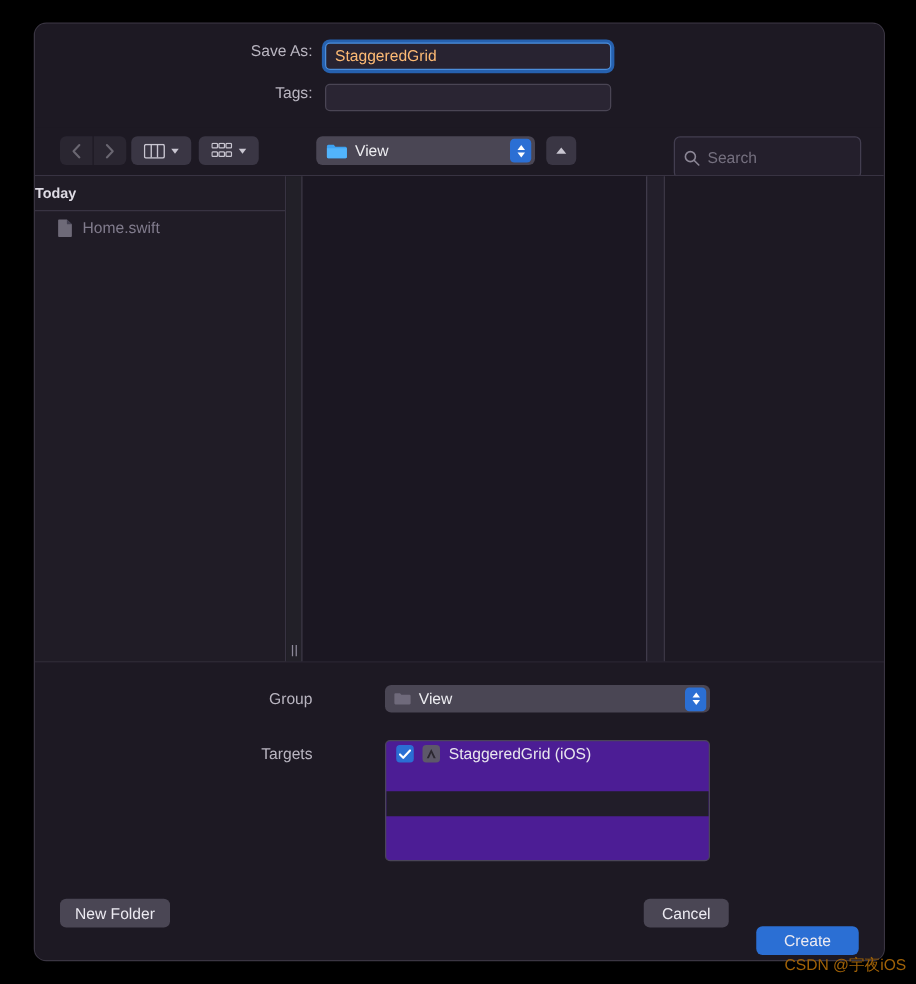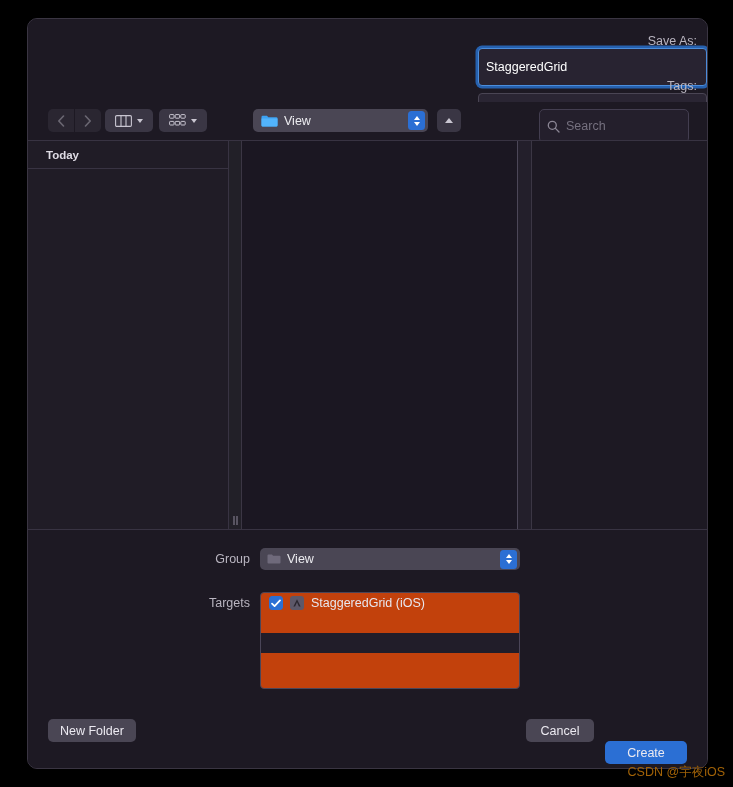--- a/index.html
+++ b/index.html
@@ -33,43 +33,42 @@
 
   
   .form-area {
     position: relative;
     height: 83px;
     background: #1d1923;
   }
   .form-row {
     position: absolute;
     display: flex;
-    align-items: flex-end;
-    flex-direction: column;
+    align-items: flex-start;
   }
   .form-row.saveas { left: 0; top: 15px; width: 100%; }
-  .form-row.tags   { left: 0; top: 48px; width: 100%; margin-top: 12px; }
+  .form-row.tags   { left: 0; top: 48px; width: 100%; }
   .form-label {
     width: 232px;
     text-align: right;
     padding-right: 10px;
     font-size: 12.5px;
     color: #b9b5c0;
   }
   .text-field {
     width: 229px;
-    height: 38px;
+    height: 22px;
     border-radius: 4px;
     background: #2a2533;
     border: 1px solid #4a4554;
     display: flex;
     align-items: center;
     padding: 0 7px;
     font-size: 12.5px;
-    color: #ffffff;
+    color: #fdba74;
   }
   .text-field.focused {
     border: 1px solid #4b8ddb;
     box-shadow: 0 0 0 2.5px rgba(40,110,200,0.85);
     background: #282331;
   }
   .text-field .placeholder { color: #6e6a78; }
 
   
   .toolbar {
@@ -179,21 +178,20 @@
   }
   .sidebar {
     width: 201px;
     background: #201c26;
     border-right: 1px solid #383342;
     flex: none;
   }
   .sidebar-header {
     height: 28px;
     display: flex; align-items: center;
-    padding-left: 18px;
     font-size: 11.5px;
     font-weight: bold;
     color: #dedbe4;
     border-bottom: 1px solid #383342;
   }
   .sidebar-item {
     height: 26px;
     display: flex; align-items: center;
     gap: 8px;
     padding-left: 18px;
@@ -230,21 +228,21 @@
   }
   .col-rest { flex: 0 0 175px; background: #1d1923; }
 
   
   .options {
     position: relative;
     height: 170px;
     background: #1d1923;
     padding-top: 18px;
   }
-  .opt-row { display: flex; }
+  .opt-row { display: flex; gap: 48px; }
   .opt-label {
     width: 232px;
     text-align: right;
     padding-right: 10px;
     font-size: 12.5px;
     color: #b9b5c0;
     padding-top: 4px;
   }
   .group-popup {
     width: 260px; height: 22px;
@@ -252,21 +250,21 @@
     border-radius: 5px;
     display: flex; align-items: center;
     padding: 0 3px 0 7px;
     gap: 6px;
   }
   .group-popup .label {
     flex: 1; font-size: 12.5px; color: #ececf0;
   }
   .targets-box {
     width: 260px; height: 97px;
-    background: #c2410c;
+    background: #4c1d95;
     border: 1px solid #4a4558;
     border-radius: 4px;
     overflow: hidden;
   }
   .target-row {
     height: 20px;
     display: flex; align-items: center;
     gap: 7px; padding-left: 8px;
     font-size: 12.5px; color: #e8e6ee;
   }
@@ -301,21 +299,21 @@
     position: absolute;
     height: 23px;
     border-radius: 5px;
     display: flex; align-items: center; justify-content: center;
     font-size: 12.5px;
     color: #eceaf1;
     background: #4a4654;
     padding: 0 12px;
   }
   .btn-newfolder { left: 20px; top: 19px; }
-  .btn-cancel    { right: 113px; top: 19px; min-width: 68px; }
+  .btn-cancel    { right: 124px; top: 19px; min-width: 68px; }
   .btn-create    { right: 20px; top: 19px; min-width: 82px; background: #2b6fd4; margin-top: 22px; }
 
   
   .watermark {
     position: absolute;
     right: 8px;
     bottom: 6px;
     font-size: 12.5px;
     color: #a16207;
   }
@@ -422,20 +420,29 @@
         </span>
         <span class="placeholder">Search</span>
       </div>
 
     </div>
 
     <div class="browser">
 
       <div class="sidebar">
         <div class="sidebar-header">Today</div>
+        <div class="sidebar-item">
+          <span>
+            <svg width="12" height="15" viewBox="0 0 12 15">
+              <path d="M0.5 1.2 A0.7 0.7 0 0 1 1.2 0.5 H7.5 L11.5 4.4 V13.8 A0.7 0.7 0 0 1 10.8 14.5 H1.2 A0.7 0.7 0 0 1 0.5 13.8 Z" fill="#6e6a78"></path>
+              <path d="M7.5 0.5 L11.5 4.4 H8.2 A0.7 0.7 0 0 1 7.5 3.7 Z" fill="#434050"></path>
+            </svg>
+          </span>
+          <span>Home.swift</span>
+        </div>
       </div>
 
       <div class="columns">
         <div class="col-sliver">
           <span class="col-grip">
               <i></i>
               <i></i>
             </span>
         </div>
         <div class="col-main"></div>

